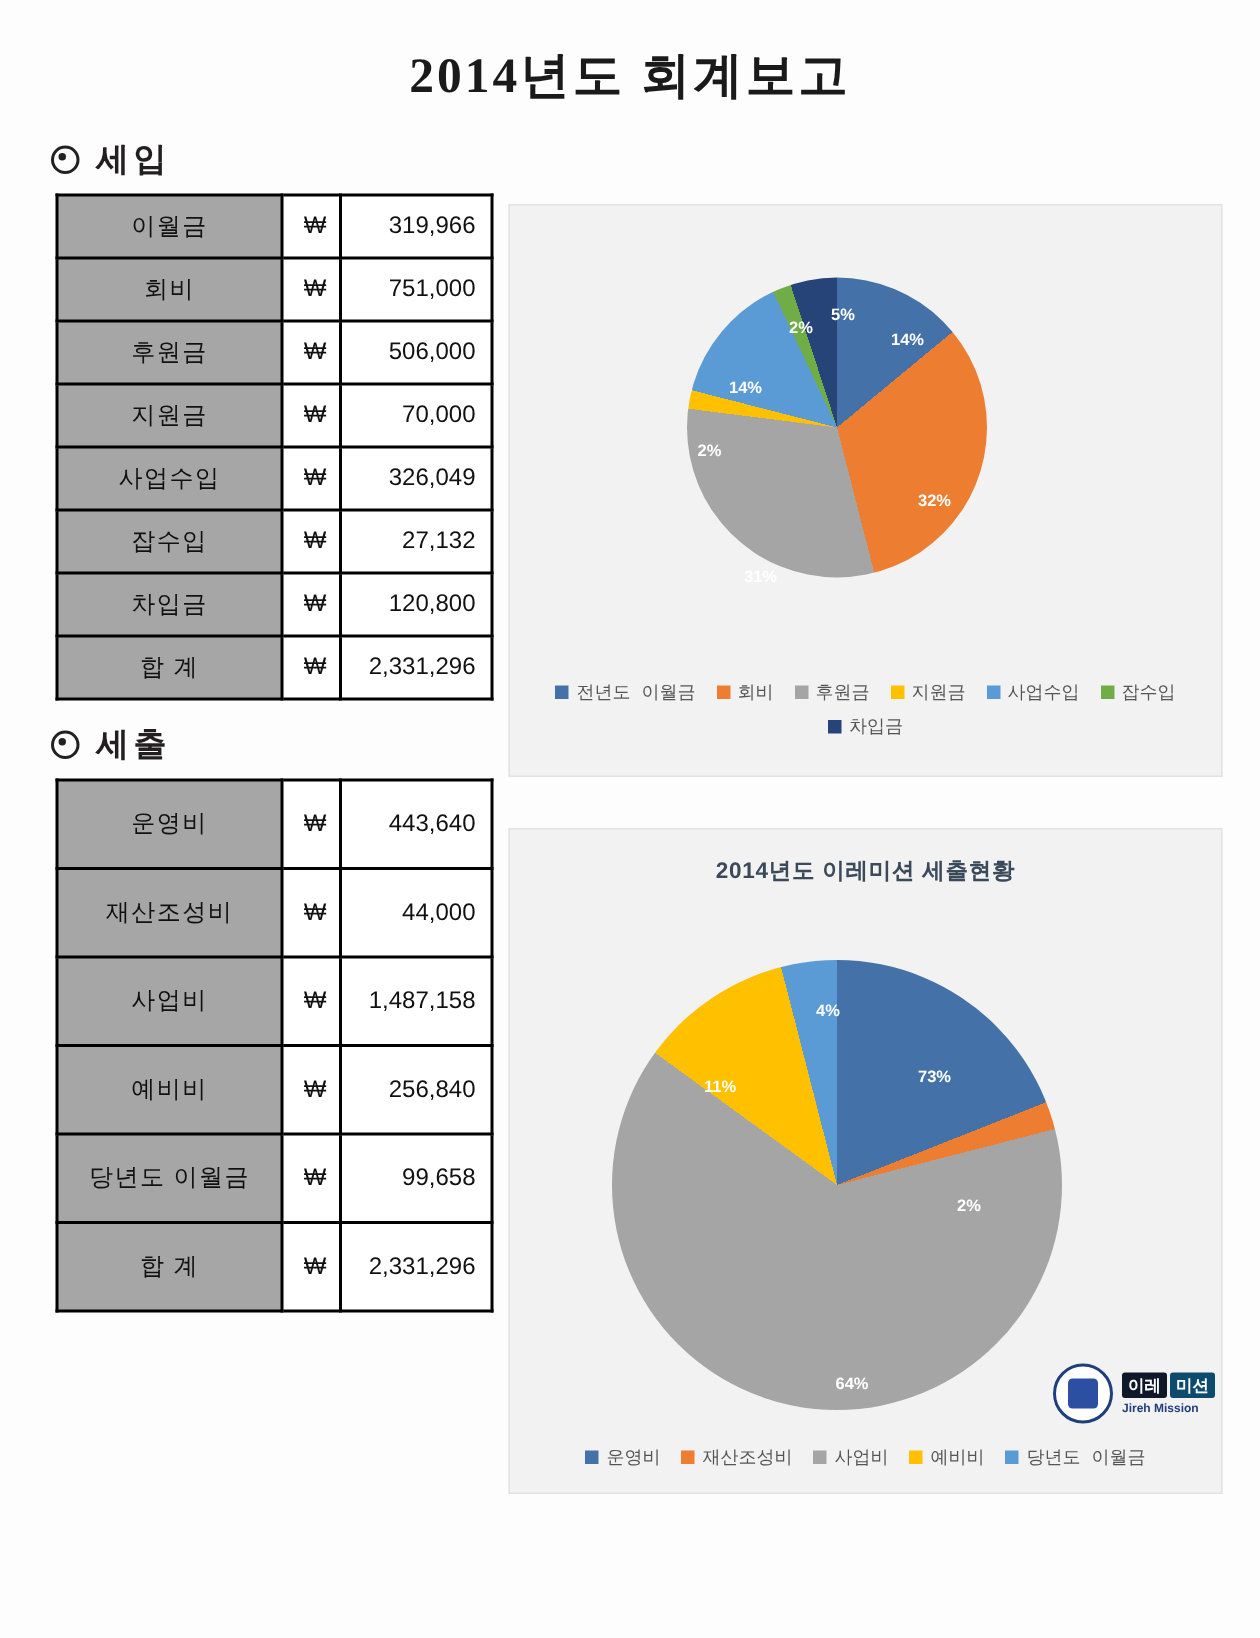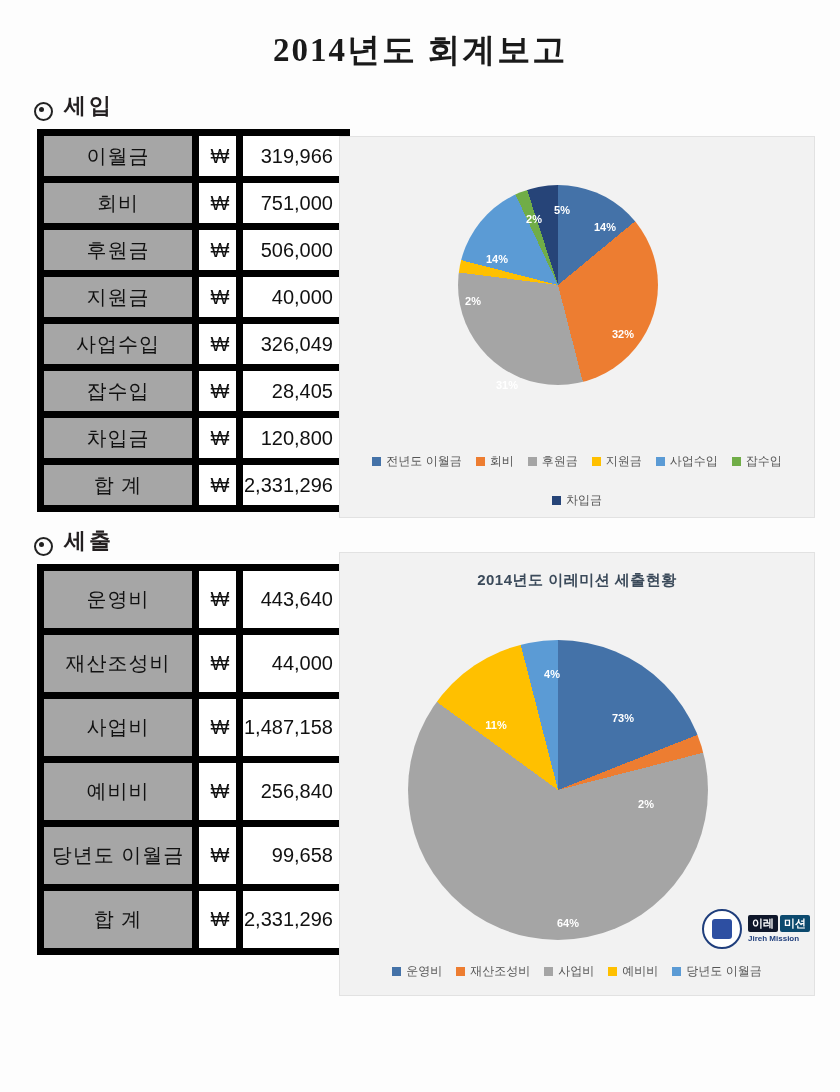--- a/index.html
+++ b/index.html
@@ -17,21 +17,21 @@
     text-align:center;
     font-family:"Liberation Serif", serif;
     font-size:33px;
     font-weight:bold;
     letter-spacing:2px;
     padding-top:28px;
     color:#1a1a1a;
   }
 
   .section-head{
-    display:flex;align-items:flex-end;
+    display:flex;align-items:center;
     margin-left:34px;
     margin-top:18px;
     font-size:22px;
     font-weight:bold;
     font-family:"Liberation Serif", serif;
   }
   .bullet-icon{
     width:15px;height:15px;border:2px solid #222;border-radius:50%;
     display:inline-block;position:relative;margin-right:11px;
   }
@@ -41,22 +41,22 @@
   }
   .section-label{letter-spacing:3px;}
 
   table.money{
     border-collapse:collapse;
     margin-left:37px;
     margin-top:8px;
     table-layout:fixed;
   }
   table.money td{
-    border:7px solid #000000;
-    font-size:20px;
+    border:2px solid #000000;
+    font-size:16px;
     font-family:"Liberation Sans", sans-serif;
   }
   td.label{
     width:146px;
     background:#a6a6a6;
     text-align:center;
     color:#111;
     letter-spacing:1px;
   }
   td.cur{
@@ -103,22 +103,23 @@
     color:#fff;
     transform:translate(-50%,-50%);
     white-space:nowrap;
   }
   .legend{
     position:absolute;
     left:0;right:0;
     display:flex;
     flex-wrap:wrap;
     justify-content:center;
-    gap:22px 14px;
+    gap:6px 14px;
     padding:0 14px;
+    font-family:Liberation Mono, monospace;
   }
   .legend-item{
     display:flex;align-items:center;
     font-size:12px;color:#555;
     white-space:nowrap;
   }
   .legend-swatch{
     width:9px;height:9px;margin-right:5px;display:inline-block;
   }
 
@@ -173,31 +174,31 @@
         <td class="amt">751,000</td>
       </tr>
       <tr>
         <td class="label">후원금</td>
         <td class="cur">₩</td>
         <td class="amt">506,000</td>
       </tr>
       <tr>
         <td class="label">지원금</td>
         <td class="cur">₩</td>
-        <td class="amt">40,000</td>
+        <td class="amt">70,000</td>
       </tr>
       <tr>
         <td class="label">사업수입</td>
         <td class="cur">₩</td>
         <td class="amt">326,049</td>
       </tr>
       <tr>
         <td class="label">잡수입</td>
         <td class="cur">₩</td>
-        <td class="amt">28,405</td>
+        <td class="amt">27,132</td>
       </tr>
       <tr>
         <td class="label">차입금</td>
         <td class="cur">₩</td>
         <td class="amt">120,800</td>
       </tr>
       <tr>
         <td class="label">합  계</td>
         <td class="cur">₩</td>
         <td class="amt">2,331,296</td>
@@ -309,21 +310,21 @@
         background:conic-gradient(
           #4472a8 0deg 68.4deg,
           #ed7d31 68.4deg 75.6deg,
           #a5a5a5 75.6deg 306deg,
           #ffc000 306deg 345.6deg,
           #5b9bd5 345.6deg 360deg);"></div>
 
       <div class="slice-label" style="left:283px;top:128px;">73%</div>
       <div class="slice-label" style="left:306px;top:214px;">2%</div>
       <div class="slice-label" style="left:228px;top:333px;">64%</div>
-      <div class="slice-label" style="left:156px;top:135px;">11%</div>
+      <div class="slice-label" style="left:140px;top:135px;">11%</div>
       <div class="slice-label" style="left:212px;top:84px;">4%</div>
     </div>
 
     <div class="legend" style="top:410px;">
       <span class="legend-item">
         <span class="legend-swatch" style="background:#4472a8;"></span>
         <span>운영비</span>
       </span>
       <span class="legend-item">
         <span class="legend-swatch" style="background:#ed7d31;"></span>

